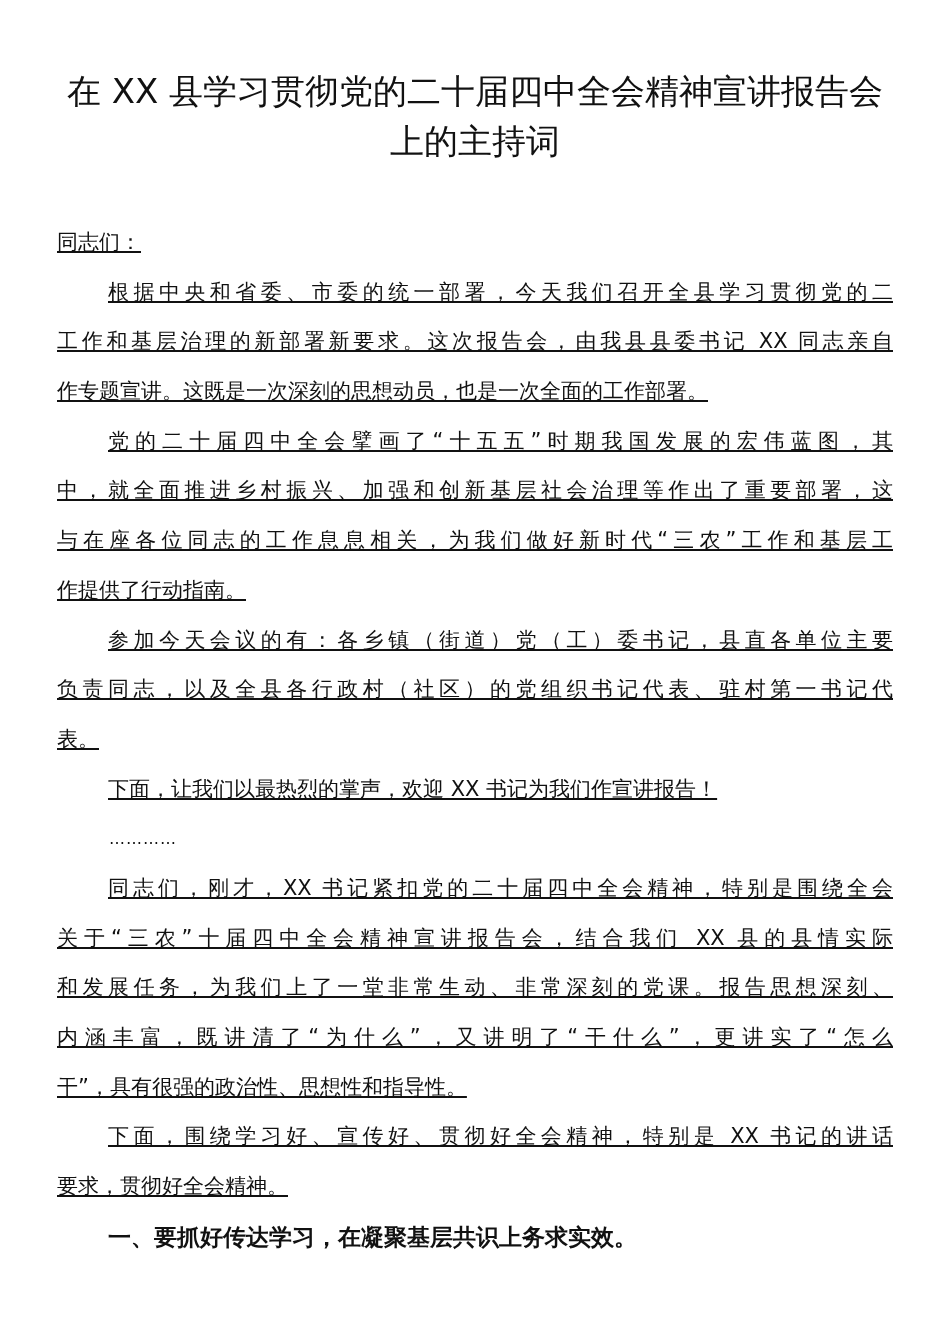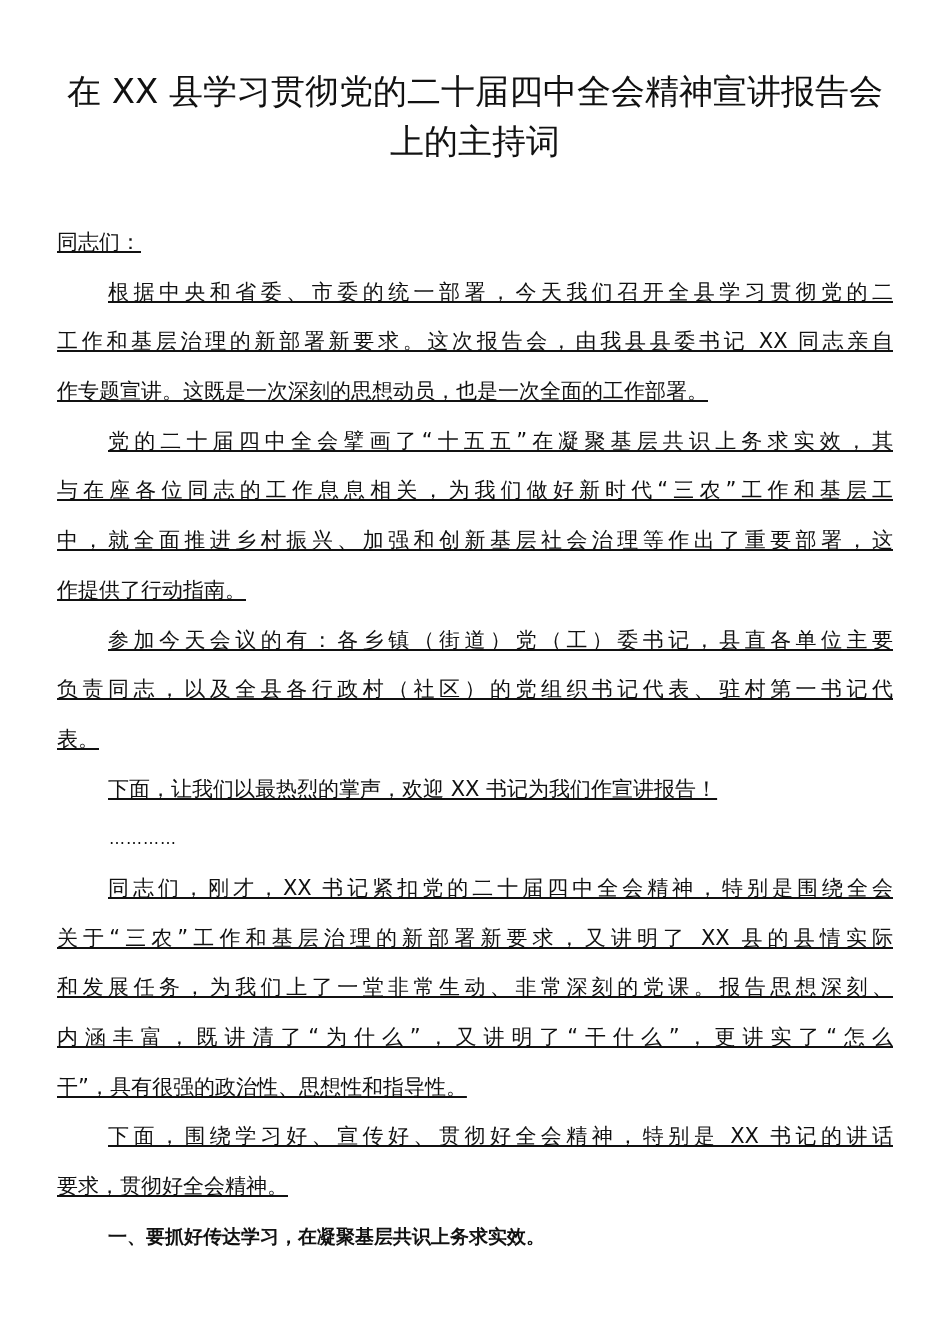--- a/index.html
+++ b/index.html
@@ -62,21 +62,21 @@
       height: 49.7px;
       line-height: 49.7px;
       font-size: 16px;
       padding-left: 52px;
       letter-spacing: 1px;
     }
     .heading-line {
       display: block;
       height: 49.7px;
       line-height: 49.7px;
-      font-size: 19px;
+      font-size: 23px;
       padding-left: 51px;
       font-family: "DejaVu Serif", "Liberation Serif", serif;
       font-weight: bold;
       white-space: nowrap;
     }
   </style>
 </head>
 <body>
 
 <div class="page">
@@ -90,41 +90,41 @@
 
     <span class="line last">同志们：</span>
 
     <div>
       <span class="line indent">根据中央和省委、市委的统一部署，今天我们召开全县学习贯彻党的二</span>
       <span class="line">工作和基层治理的新部署新要求。这次报告会，由我县县委书记 XX 同志亲自</span>
       <span class="line last">作专题宣讲。这既是一次深刻的思想动员，也是一次全面的工作部署。</span>
     </div>
 
     <div>
-      <span class="line indent">党的二十届四中全会擘画了“十五五”在凝聚基层共识上务求实效，其</span>
+      <span class="line indent">党的二十届四中全会擘画了“十五五”时期我国发展的宏伟蓝图，其</span>
+      <span class="line">中，就全面推进乡村振兴、加强和创新基层社会治理等作出了重要部署，这</span>
       <span class="line">与在座各位同志的工作息息相关，为我们做好新时代“三农”工作和基层工</span>
-      <span class="line">中，就全面推进乡村振兴、加强和创新基层社会治理等作出了重要部署，这</span>
       <span class="line last">作提供了行动指南。</span>
     </div>
 
     <div>
       <span class="line indent">参加今天会议的有：各乡镇（街道）党（工）委书记，县直各单位主要</span>
       <span class="line">负责同志，以及全县各行政村（社区）的党组织书记代表、驻村第一书记代</span>
       <span class="line last">表。</span>
     </div>
 
     <div>
       <span class="line indent last">下面，让我们以最热烈的掌声，欢迎 XX 书记为我们作宣讲报告！</span>
     </div>
 
     <span class="dots">…………</span>
 
     <div>
       <span class="line indent">同志们，刚才，XX 书记紧扣党的二十届四中全会精神，特别是围绕全会</span>
-      <span class="line">关于“三农”工作和基层治理的新部署新要求，又讲明了 XX 县的县情实际</span>
+      <span class="line">关于“三农”十届四中全会精神宣讲报告会，结合我们 XX 县的县情实际</span>
       <span class="line">和发展任务，为我们上了一堂非常生动、非常深刻的党课。报告思想深刻、</span>
       <span class="line">内涵丰富，既讲清了“为什么”，又讲明了“干什么”，更讲实了“怎么</span>
       <span class="line last">干”，具有很强的政治性、思想性和指导性。</span>
     </div>
 
     <div>
       <span class="line indent">下面，围绕学习好、宣传好、贯彻好全会精神，特别是 XX 书记的讲话</span>
       <span class="line last">要求，贯彻好全会精神。</span>
     </div>
 

